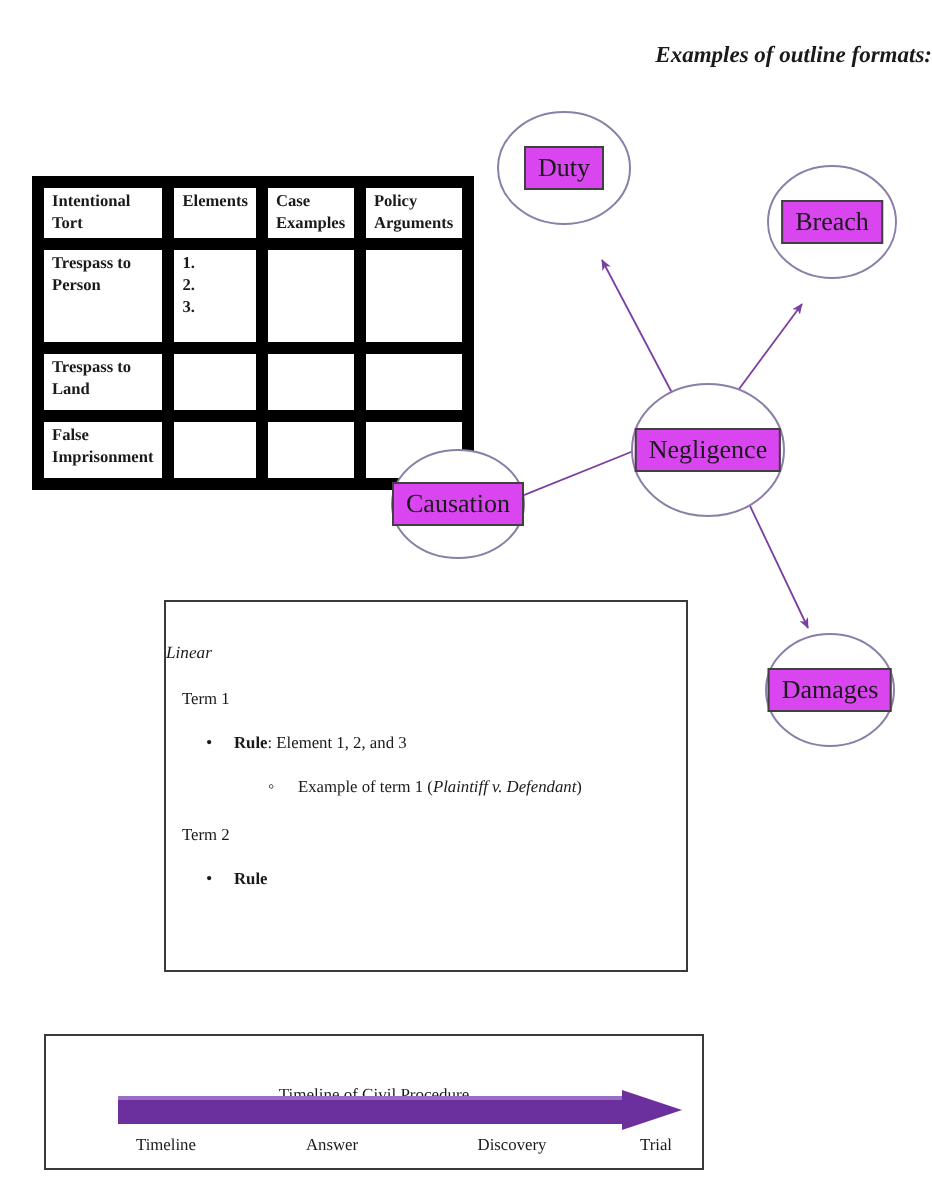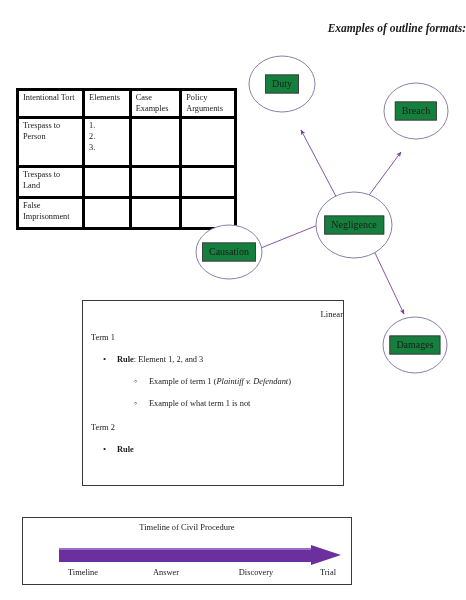--- a/index.html
+++ b/index.html
@@ -32,24 +32,24 @@
   .tort-table {
     position: absolute;
     left: 16px;
     top: 88px;
     width: 221px;
     border-collapse: collapse;
     font-size: 8.3px;
     line-height: 1.28;
   }
   .tort-table td, .tort-table th {
-    border: 3px solid #000000;
+    border: 6px solid #000000;
     vertical-align: top;
     padding: 2px 3px 2px 4px;
-    font-weight: normal;
+    font-weight: bold;
     text-align: left;
   }
   .col-a { width: 68px; }
   .col-b { width: 44px; }
   .col-c { width: 50px; }
   .col-d { width: 55px; }
   .cell-elements div { line-height: 1.32; }
   .row-tall td { height: 42px; }
   .row-med td { height: 24px; }
 
@@ -58,44 +58,45 @@
     position: absolute;
     left: 188px;
     top: 52px;
     width: 278px;
     height: 330px;
   }
   .bubble-map svg { display: block; }
   .node-label {
     position: absolute;
     border: 1px solid #404040;
-    background: #15803d;
-    font-size: 10px;
+    background: #d946ef;
+    font-size: 13px;
     line-height: 1;
     padding: 3px 6px 4px 6px;
     white-space: nowrap;
     transform: translate(-50%, -50%);
   }
 
   
   .linear-box {
     position: absolute;
     left: 82px;
     top: 300px;
     width: 262px;
     height: 186px;
     border: 1px solid #3a3a3a;
     box-sizing: border-box;
     font-size: 8.4px;
     line-height: 1.3;
   }
   .linear-heading {
-    text-align: right;
-    margin-top: 8px;
+    text-align: left;
+    margin-top: 20px;
     font-size: 8.6px;
+    font-style: italic;
   }
   .term {
     margin-top: 13px;
     margin-left: 8px;
   }
   .lvl1 {
     margin-top: 11px;
     margin-left: 34px;
     position: relative;
   }
@@ -127,21 +128,21 @@
     left: 22px;
     top: 517px;
     width: 330px;
     height: 68px;
     border: 1px solid #3a3a3a;
     box-sizing: border-box;
   }
   .timeline-title {
     text-align: center;
     font-size: 8.5px;
-    margin-top: 4px;
+    margin-top: 24px;
   }
   .timeline-arrow {
     position: absolute;
     left: 36px;
     top: 27px;
     width: 282px;
     height: 20px;
   }
   .timeline-labels {
     position: absolute;
@@ -230,21 +231,20 @@
   <div class="term">Term 1</div>
 
   <div class="lvl1">
     <span class="b">Rule</span><span>: Element 1, 2, and 3</span>
   </div>
 
   <div class="lvl2">
     <span>Example of term 1 (</span><span class="i">Plaintiff v. Defendant</span><span>)</span>
   </div>
 
-  <div class="lvl2">Example of what term 1 is not</div>
 
   <div class="term">Term 2</div>
 
   <div class="lvl1">
     <span class="b">Rule</span>
   </div>
 
 </div>
 
 <div class="timeline-box">

